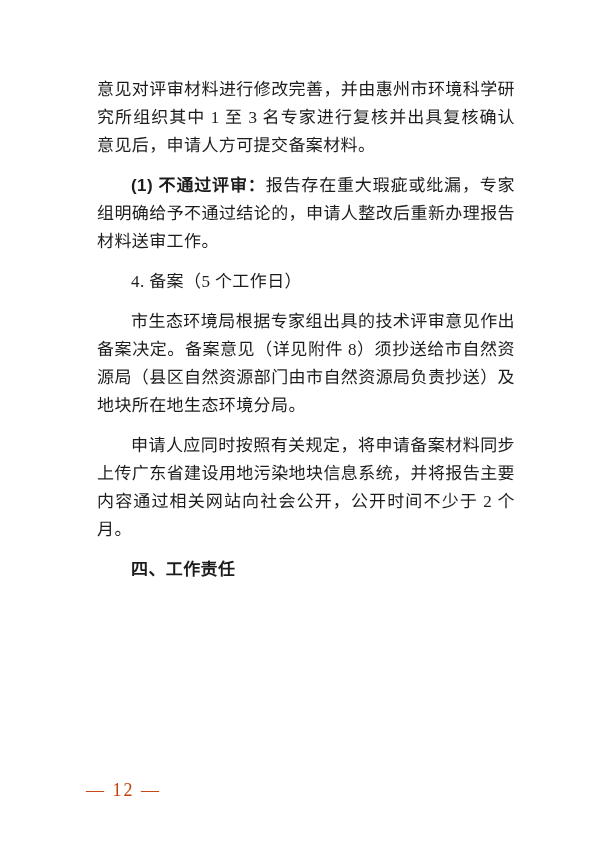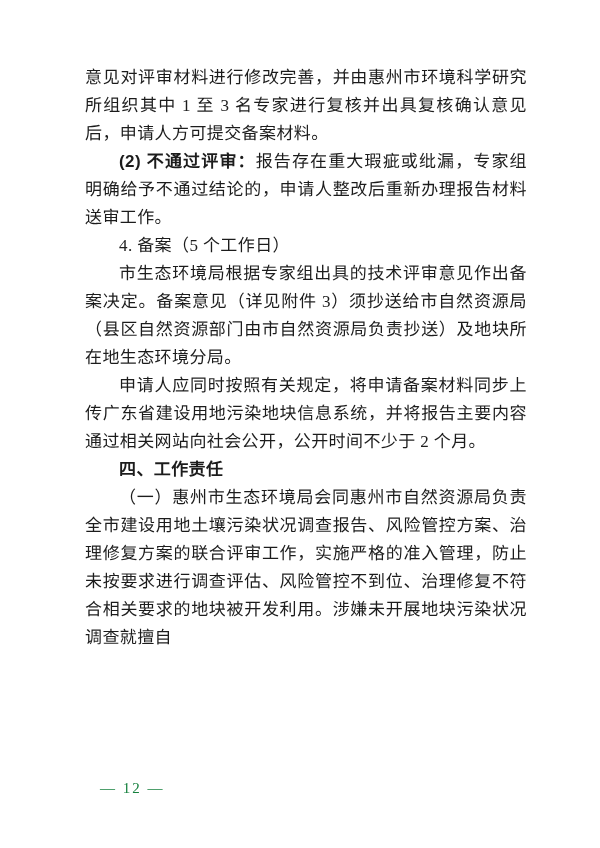--- a/index.html
+++ b/index.html
@@ -16,64 +16,63 @@
     font-family: "Liberation Serif", "DejaVu Serif", serif;
     color: #1c1c1c;
   }
   .content {
     position: absolute;
     top: 64px;
     left: 85px;
     width: 442px;
   }
   .para {
-    margin: 0;
+    margin: 12px;
     font-size: 17px;
     line-height: 28px;
     text-align: justify;
     text-justify: inter-ideograph;
     letter-spacing: 0.4px;
   }
   .para.indent { text-indent: 2em; }
   .para .lead {
     font-family: "Liberation Sans", "DejaVu Sans", sans-serif;
     font-weight: 700;
   }
   .para.heading {
     font-family: Liberation Serif, serif;
     font-weight: 700;
     text-indent: 2em;
   }
   .footer {
     position: absolute;
-    left: 100px;
+    left: 86px;
     top: 780px;
-    font-size: 15px;
+    font-size: 18px;
     letter-spacing: 2px;
-    color: #15803d;
+    color: #c2410c;
     font-family: "Liberation Serif", "DejaVu Serif", serif;
   }
 </style>
 </head>
 <body>
 
 <div class="page">
   <div class="content">
 
     <p class="para"><span class="lead"></span><span>意见对评审材料进行修改完善，并由惠州市环境科学研究所组织其中 1 至 3 名专家进行复核并出具复核确认意见后，申请人方可提交备案材料。</span></p>
 
-    <p class="para indent"><span class="lead">(2) 不通过评审：</span><span>报告存在重大瑕疵或纰漏，专家组明确给予不通过结论的，申请人整改后重新办理报告材料送审工作。</span></p>
+    <p class="para indent"><span class="lead">(1) 不通过评审：</span><span>报告存在重大瑕疵或纰漏，专家组明确给予不通过结论的，申请人整改后重新办理报告材料送审工作。</span></p>
 
 
     <p class="para indent"><span class="lead"></span><span>4. 备案（5 个工作日）</span></p>
 
-    <p class="para indent"><span class="lead"></span><span>市生态环境局根据专家组出具的技术评审意见作出备案决定。备案意见（详见附件 3）须抄送给市自然资源局（县区自然资源部门由市自然资源局负责抄送）及地块所在地生态环境分局。</span></p>
+    <p class="para indent"><span class="lead"></span><span>市生态环境局根据专家组出具的技术评审意见作出备案决定。备案意见（详见附件 8）须抄送给市自然资源局（县区自然资源部门由市自然资源局负责抄送）及地块所在地生态环境分局。</span></p>
 
     <p class="para indent"><span class="lead"></span><span>申请人应同时按照有关规定，将申请备案材料同步上传广东省建设用地污染地块信息系统，并将报告主要内容通过相关网站向社会公开，公开时间不少于 2 个月。</span></p>
 
     <p class="para heading">四、工作责任</p>
 
-    <p class="para indent"><span class="lead"></span><span>（一）惠州市生态环境局会同惠州市自然资源局负责全市建设用地土壤污染状况调查报告、风险管控方案、治理修复方案的联合评审工作，实施严格的准入管理，防止未按要求进行调查评估、风险管控不到位、治理修复不符合相关要求的地块被开发利用。涉嫌未开展地块污染状况调查就擅自</span></p>
 
   </div>
 
   <div class="footer">— 12 —</div>
 </div>
 
 </body></html>

